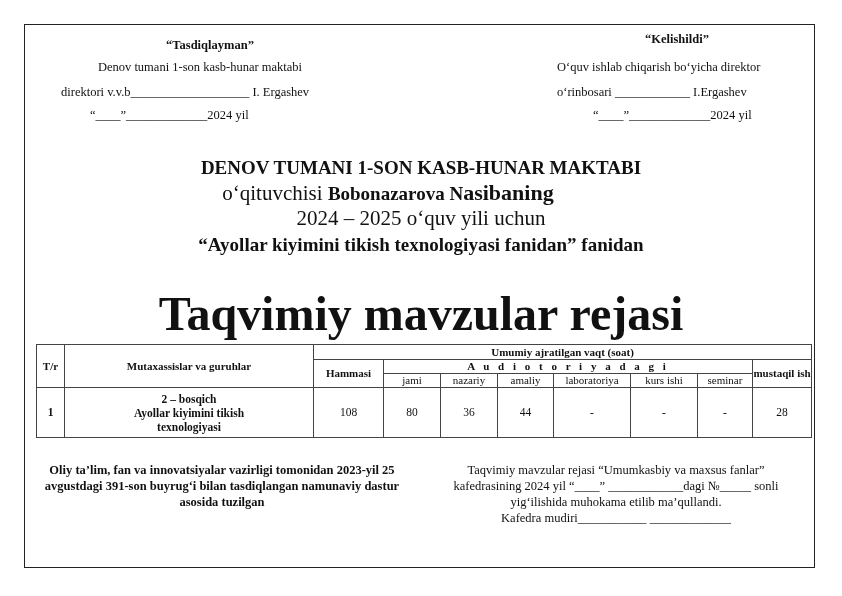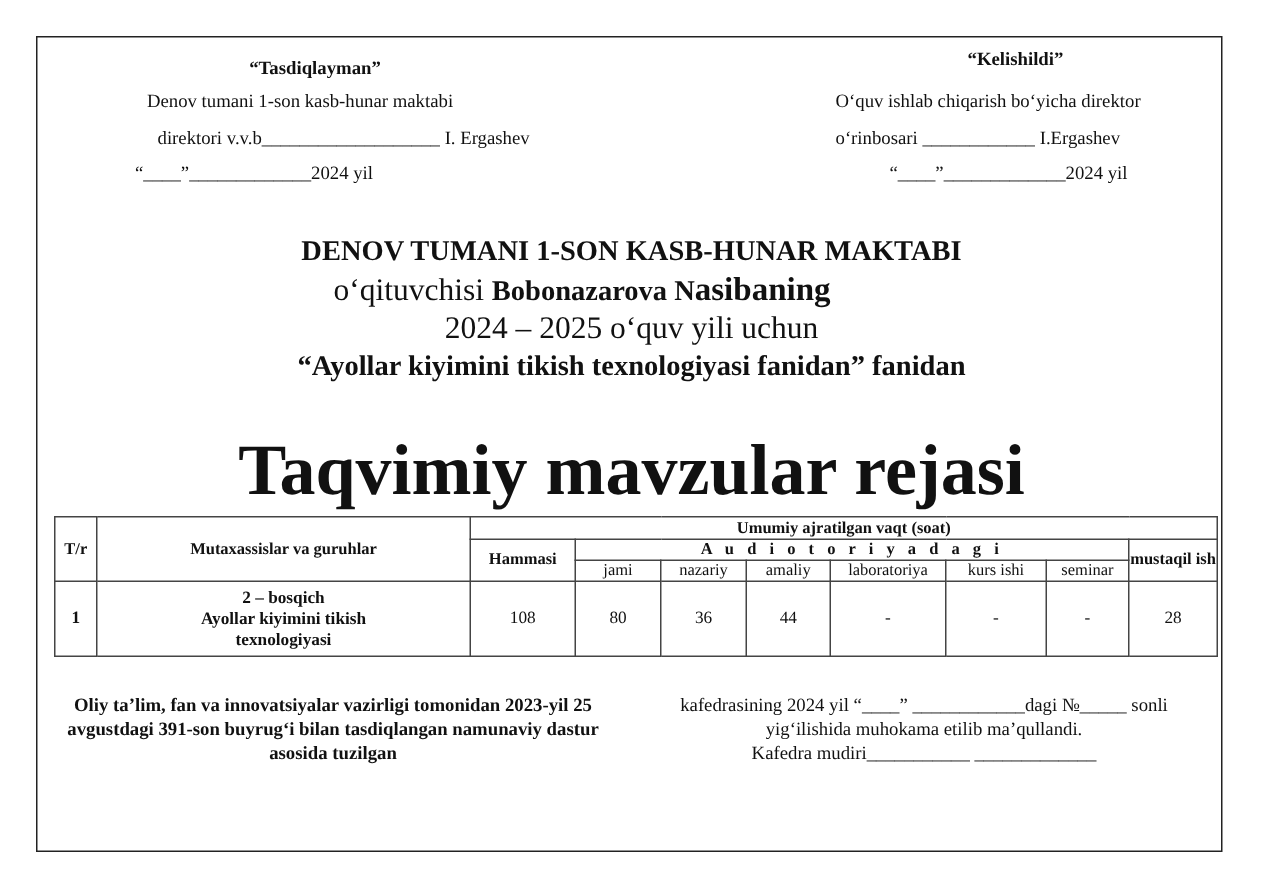--- a/index.html
+++ b/index.html
@@ -37,21 +37,21 @@
   .foot-right div { white-space: nowrap; }
 </style>
 </head>
 <body>
 
 <div class="frame"></div>
 
 <div>
   <div class="abs sign bold center" style="left:40px;top:38px;width:340px;">“Tasdiqlayman”</div>
   <div class="abs sign center" style="left:30px;top:60px;width:340px;">Denov tumani 1-son kasb-hunar maktabi</div>
-  <div class="abs sign" style="left:61px;top:85px;margin-left:44px;">direktori v.v.b___________________  I. Ergashev</div>
+  <div class="abs sign" style="left:61px;top:85px;">direktori v.v.b___________________  I. Ergashev</div>
   <div class="abs sign" style="left:90px;top:108px;">“____”_____________2024 yil</div>
 </div>
 
 <div>
   <div class="abs sign bold" style="left:645px;top:32px;">“Kelishildi”</div>
   <div class="abs sign" style="left:557px;top:60px;">O‘quv ishlab chiqarish bo‘yicha direktor</div>
   <div class="abs sign" style="left:557px;top:85px;">o‘rinbosari ____________ I.Ergashev</div>
   <div class="abs sign" style="left:593px;top:108px;">“____”_____________2024 yil</div>
 </div>
 
@@ -110,16 +110,17 @@
     <td>-</td>
     <td>-</td>
     <td>-</td>
     <td>28</td>
   </tr>
 </tbody>
   </table>
 
 <div class="foot-left">Oliy ta’lim, fan va innovatsiyalar vazirligi tomonidan 2023-yil 25 avgustdagi 391-son buyrug‘i bilan tasdiqlangan namunaviy dastur asosida tuzilgan</div>
 <div class="foot-right">
+  <div>Taqvimiy mavzular rejasi “Umumkasbiy va maxsus fanlar”</div>
   <div>kafedrasining 2024 yil “____” ____________dagi   №_____ sonli</div>
   <div>yig‘ilishida muhokama etilib ma’qullandi.</div>
   <div>Kafedra mudiri___________ _____________</div>
 </div>
 
 </body></html>

